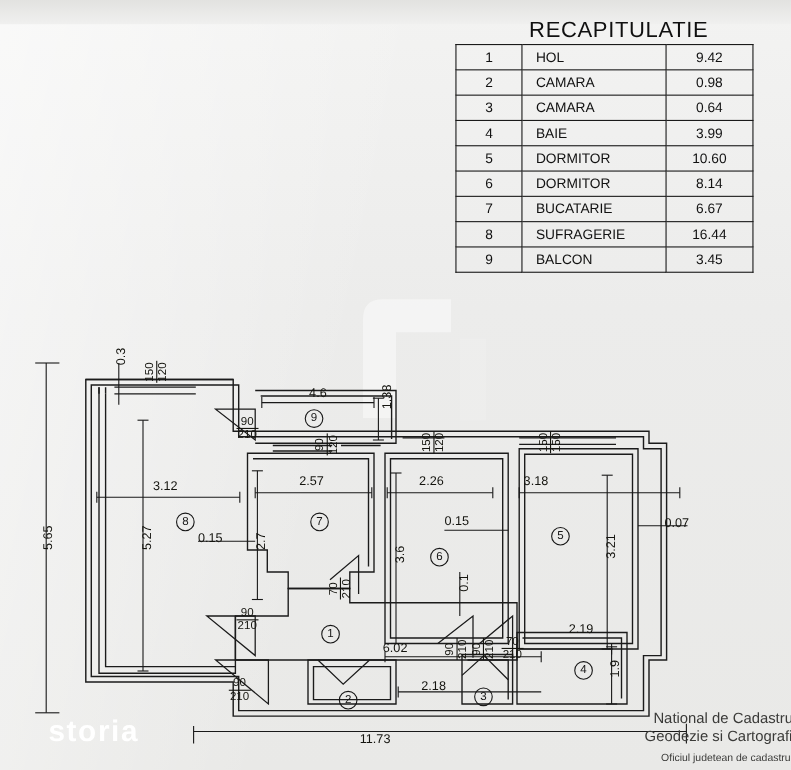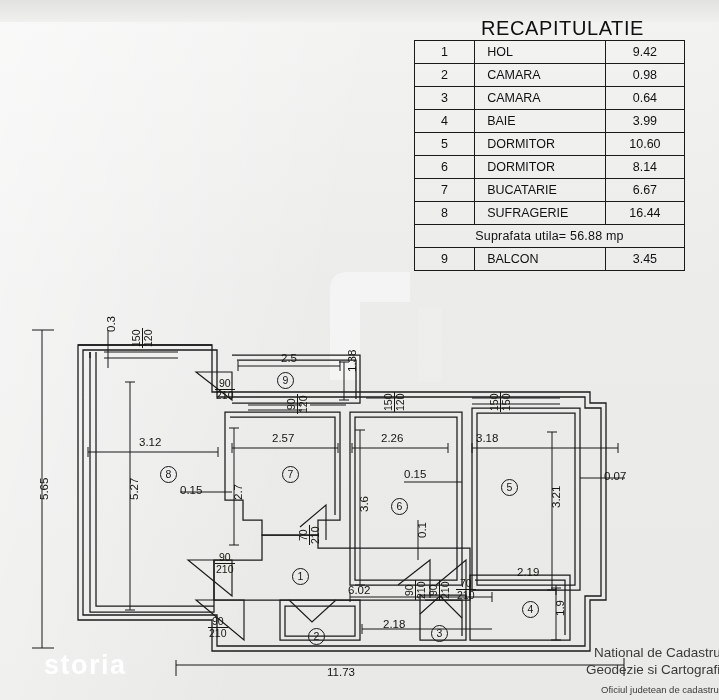--- a/index.html
+++ b/index.html
@@ -100,23 +100,20 @@
   <tr>
     <td class="c-nr">7</td>
     <td class="c-nm">BUCATARIE</td>
     <td class="c-sf">6.67</td>
   </tr>
   <tr>
     <td class="c-nr">8</td>
     <td class="c-nm">SUFRAGERIE</td>
     <td class="c-sf">16.44</td>
   </tr>
-  <tr class="sumrow">
-    <td colspan="3">Suprafata utila= 56.88 mp</td>
-  </tr>
   <tr>
     <td class="c-nr">9</td>
     <td class="c-nm">BALCON</td>
     <td class="c-sf">3.45</td>
   </tr>
 </tbody>
   </table>
 
 <svg id="planvec" style="position:absolute;left:0;top:0;width:719px;height:700px;" viewBox="0 0 719 700">
   <g fill="none" stroke="#1b1b1b" stroke-width="1.3">
@@ -259,21 +256,21 @@
 <div class="rnum" style="left:292px;top:568px">1</div>
 <div class="rnum" style="left:308px;top:628px">2</div>
 <div class="rnum" style="left:431px;top:625px">3</div>
 <div class="rnum" style="left:522px;top:601px">4</div>
 <div class="rnum" style="left:277px;top:372px">9</div>
 
 <div class="dim" style="left:139px;top:436px">3.12</div>
 <div class="dim" style="left:272px;top:432px">2.57</div>
 <div class="dim" style="left:381px;top:432px">2.26</div>
 <div class="dim" style="left:476px;top:432px">3.18</div>
-<div class="dim" style="left:281px;top:352px">2.5</div>
+<div class="dim" style="left:281px;top:352px">4.6</div>
 <div class="dim" style="left:180px;top:484px">0.15</div>
 <div class="dim" style="left:404px;top:468px">0.15</div>
 <div class="dim" style="left:604px;top:470px">0.07</div>
 <div class="dim" style="left:348px;top:584px">6.02</div>
 <div class="dim" style="left:383px;top:618px">2.18</div>
 <div class="dim" style="left:517px;top:566px">2.19</div>
 <div class="dim" style="left:327px;top:666px">11.73</div>
 
 <div class="dimv" style="left:38px;top:500px">5.65</div>
 <div class="dimv" style="left:128px;top:500px">5.27</div>

